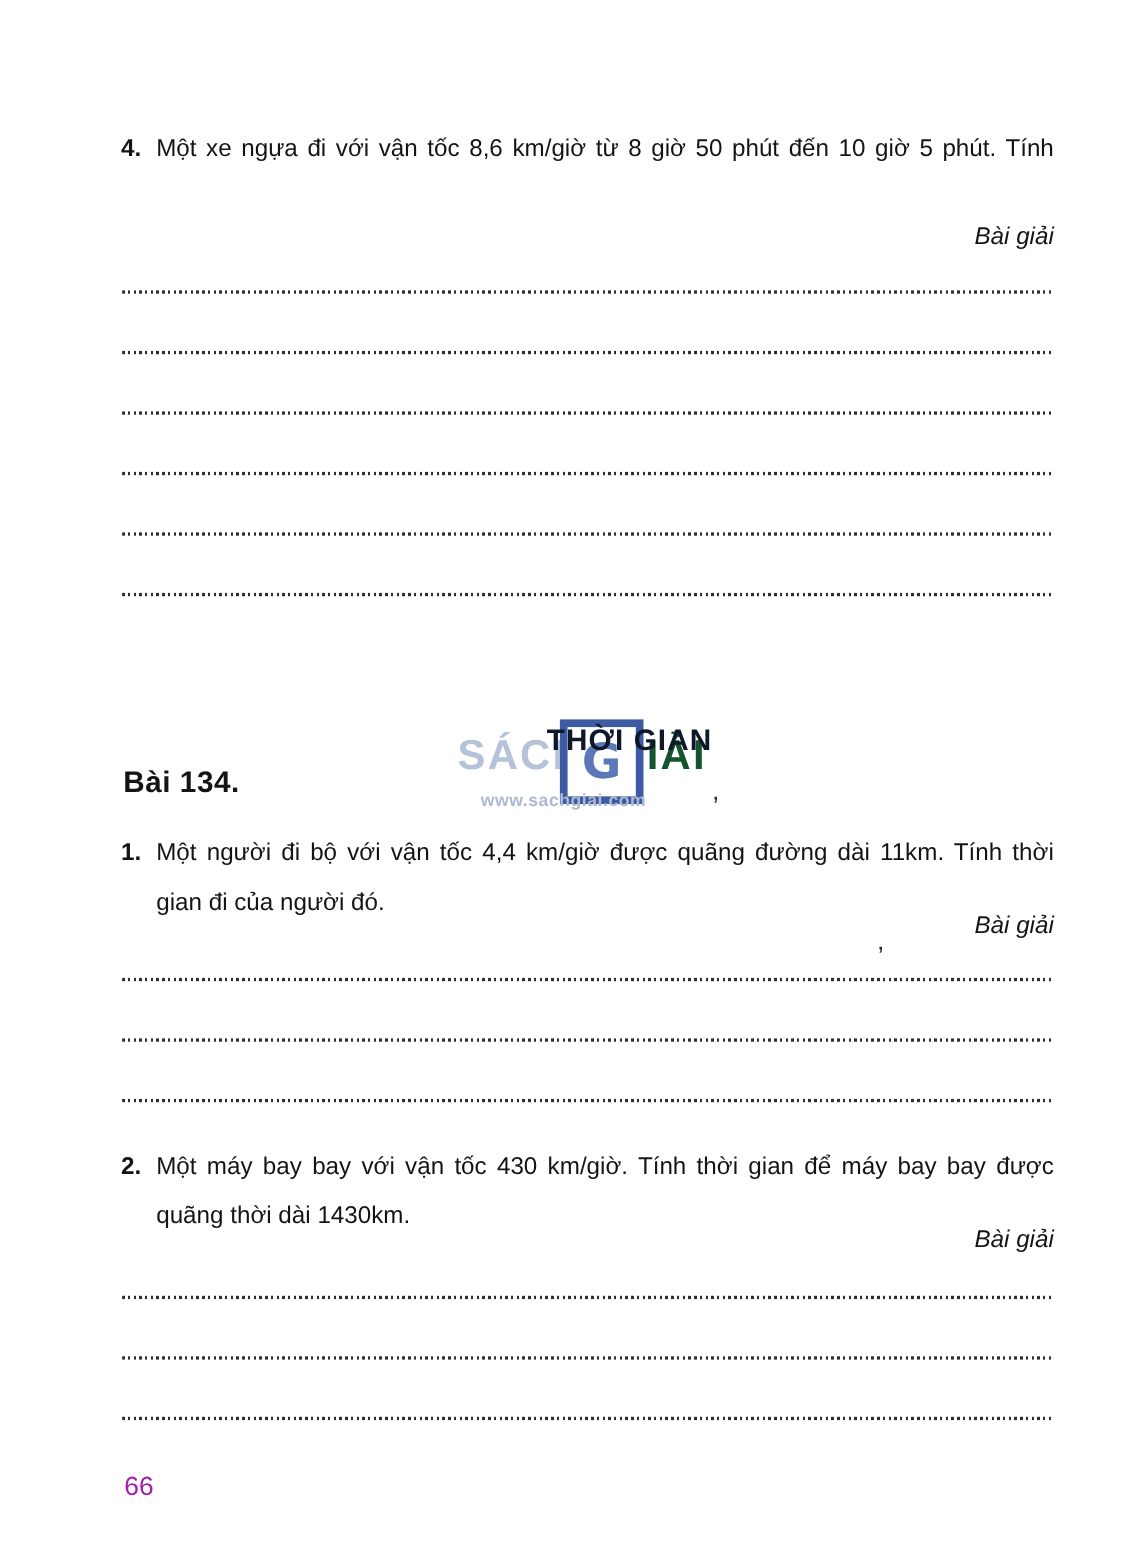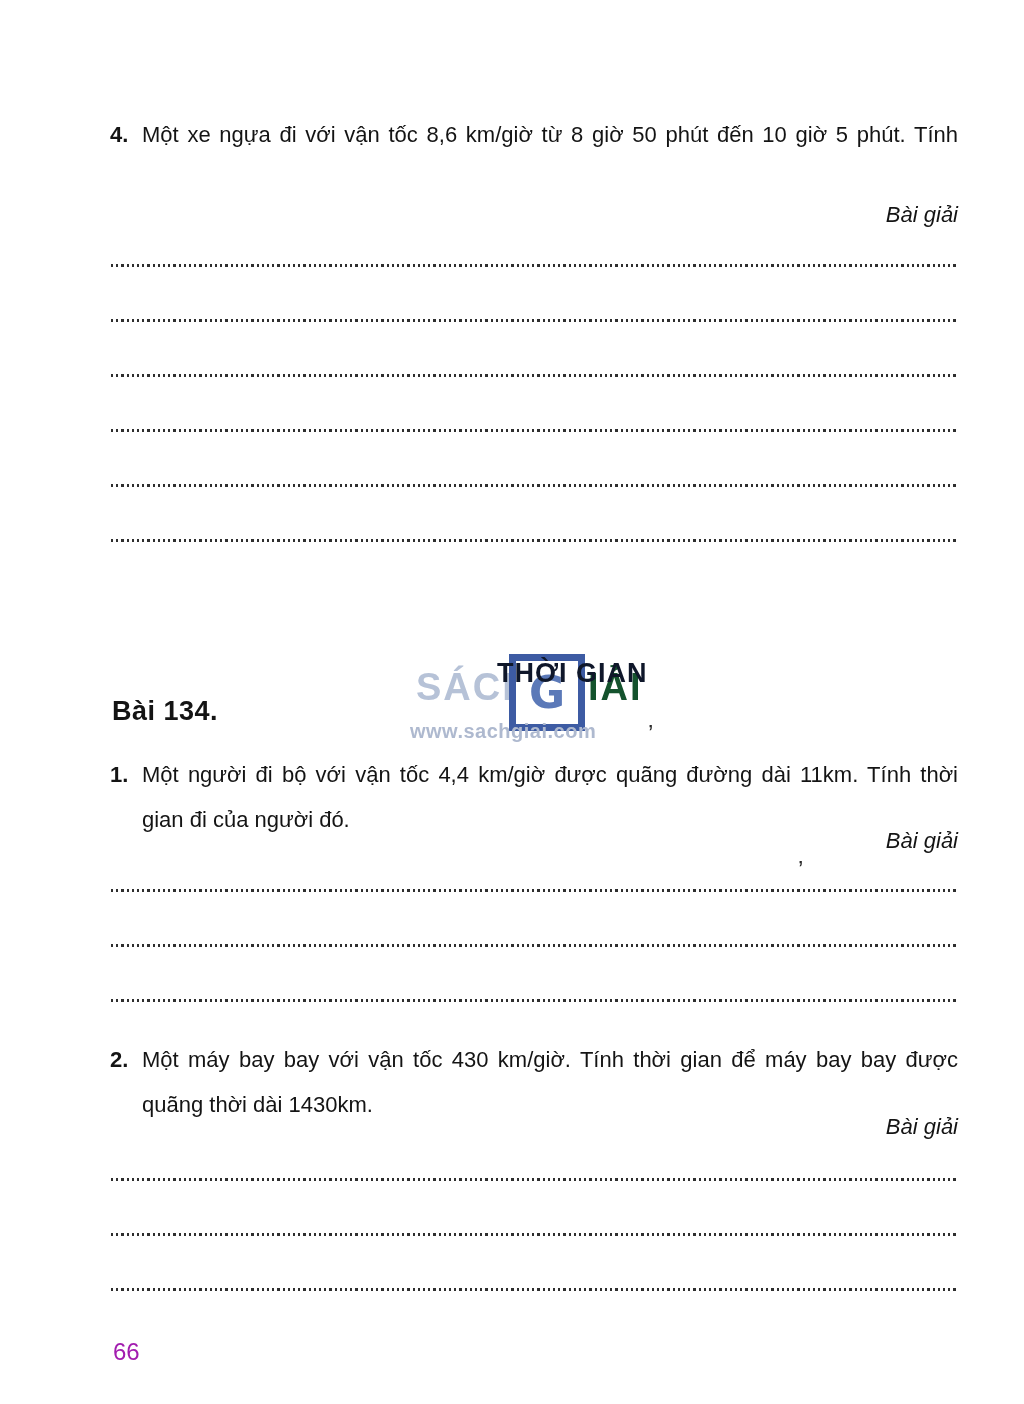--- a/index.html
+++ b/index.html
@@ -54,22 +54,22 @@
     position:absolute;left:509px;top:654px;z-index:1;
     width:62px;height:63px;
     border:7px solid #3d5ba3;background:#ffffff;
     display:flex;align-items:center;justify-content:center;
   }
   .wm-logo-letter{
     font-size:44px;font-weight:700;color:#5b79b8;line-height:1;
     font-family:"DejaVu Sans","Liberation Sans",sans-serif;
   }
   .wm-url{
-    position:absolute;left:410px;top:720px;z-index:1;
-    font-size:20px;font-weight:700;letter-spacing:0.5px;color:#aeb9cf;
+    position:absolute;left:437px;top:720px;z-index:1;
+    font-size:16px;font-weight:700;letter-spacing:0.5px;color:#aeb9cf;
   }
   
   .mark{position:absolute;font-size:24px;color:#2a2a2a;z-index:2;}
   .mark-1{left:648px;top:720px;}
   .mark-2{left:798px;top:856px;}
   
   .page-number{position:absolute;left:113px;top:1338px;font-size:24px;color:#a21caf;}
 </style>
 </head>
 <body>

